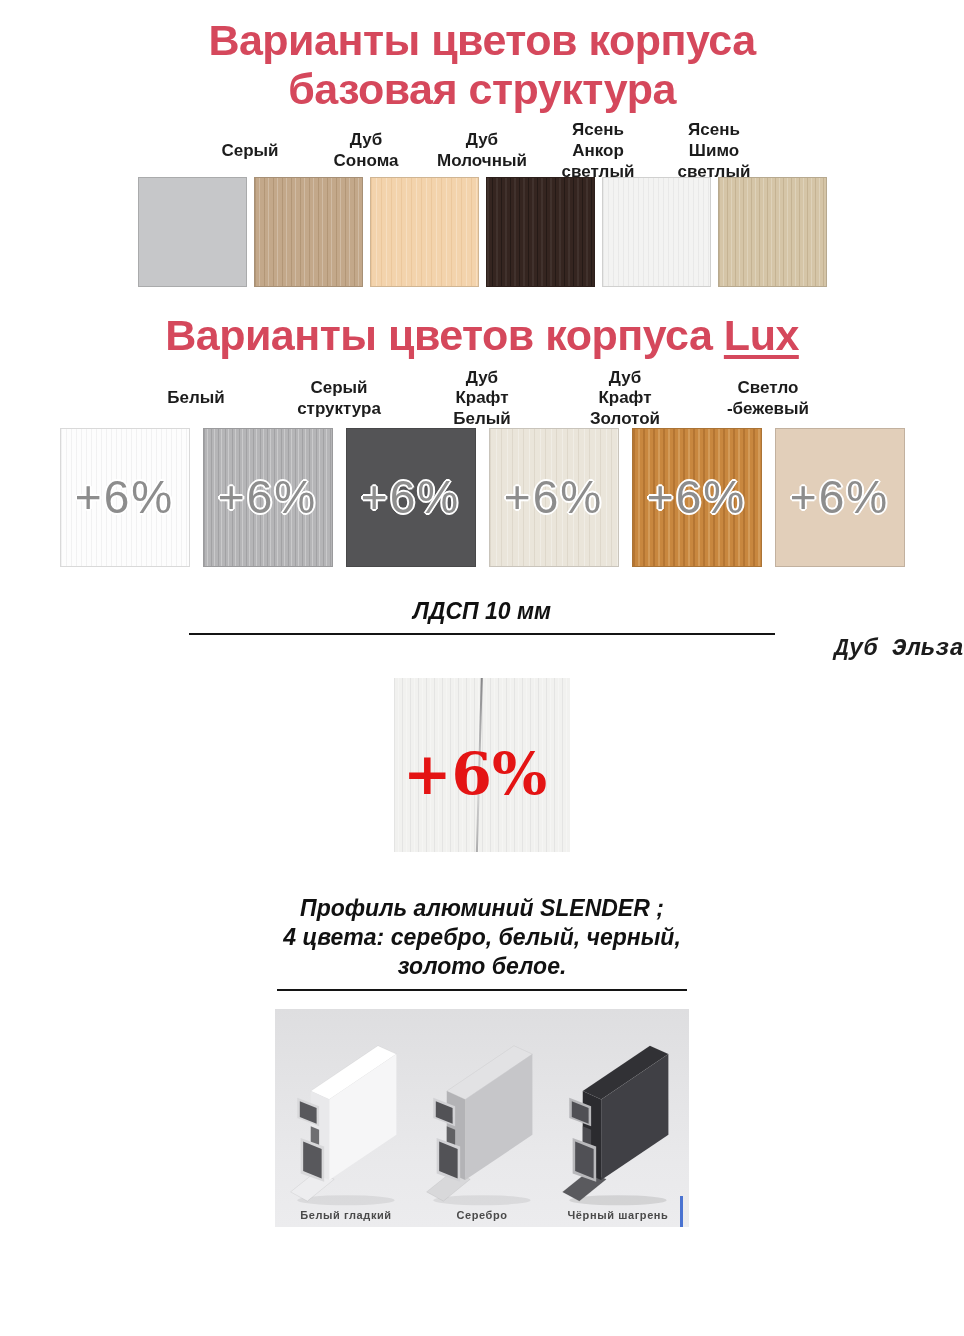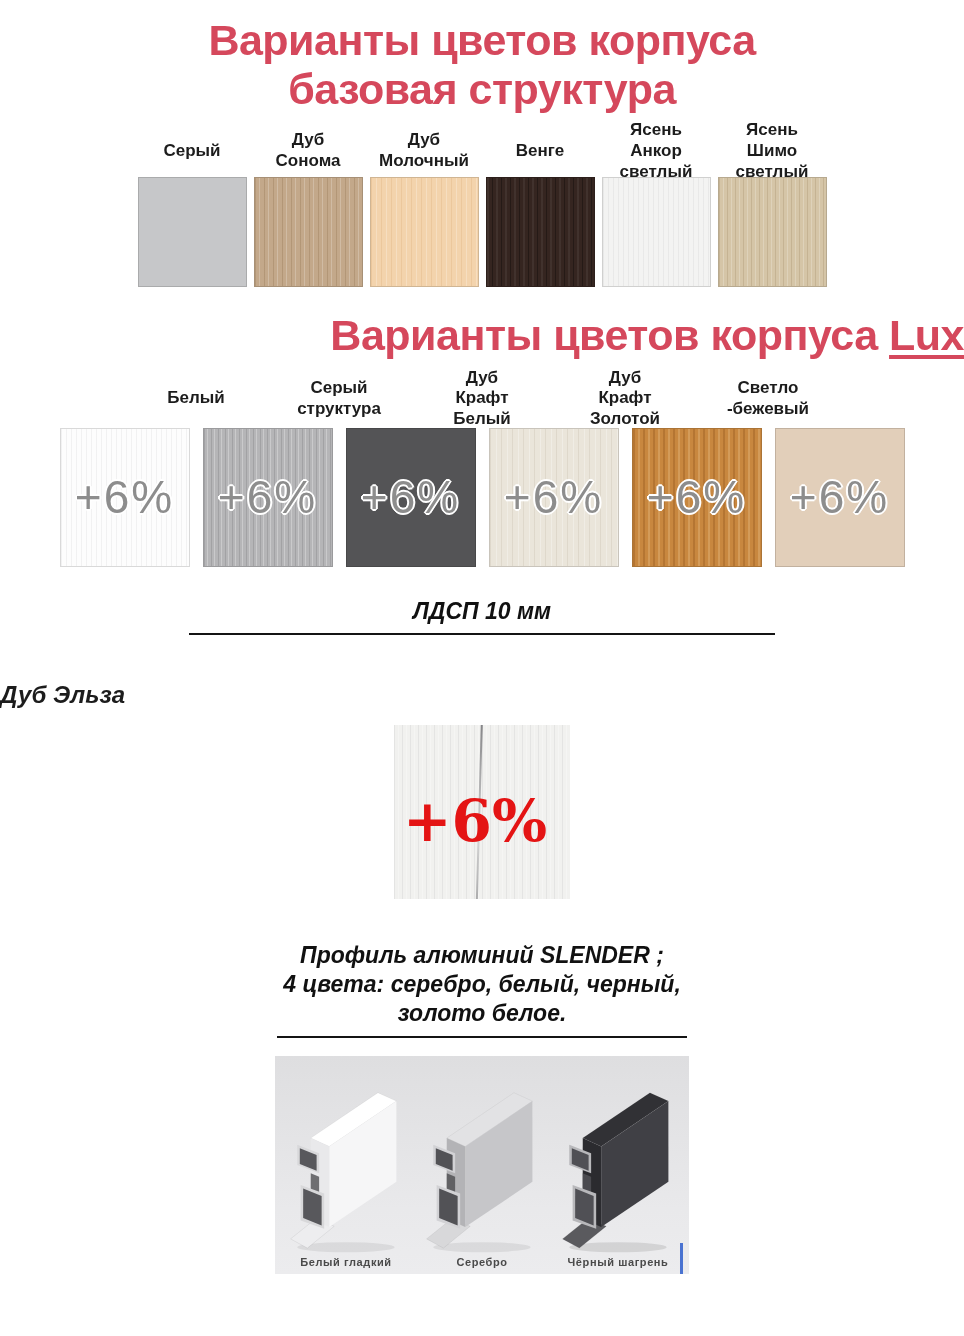--- a/index.html
+++ b/index.html
@@ -48,21 +48,21 @@
   }
   
   .subhead{
     margin-top:30px; text-align:center; font-size:23px; font-weight:bold; font-style:italic;
     line-height:1.27; color:#111;
   }
   .rule{ border:none; border-top:2px solid #141414; margin:7px auto 0; }
   .rule-1{ width:586px; }
   .rule-2{ width:410px; }
   
-  .elza-label{ margin-top:46px; text-align:left; font-size:24px; font-weight:bold; font-style:italic; }
+  .elza-label{ text-align:right; font-size:24px; font-weight:bold; font-style:italic;font-family:Liberation Mono, monospace; }
   .elza{
     position:relative; width:176px; height:174px; margin:16px auto 0; overflow:hidden;
   }
   .elza::after{ content:""; position:absolute; inset:0;
     background:repeating-linear-gradient(90deg, rgba(150,150,155,0.14) 0 1px, transparent 1px 4px, rgba(255,255,255,0.3) 4px 5px, transparent 5px 8px); }
   .elza::before{ content:""; position:absolute; left:48%; top:-6px; width:2px; height:120%;
     background:linear-gradient(180deg, rgba(70,70,75,0.65), rgba(120,120,125,0.25) 55%, rgba(70,70,75,0.5));
     transform:rotate(1.6deg); z-index:1; }
   .elza-plus{
     position:absolute; inset:0; display:flex; align-items:center; justify-content:center;
@@ -89,39 +89,38 @@
     <div>Варианты цветов корпуса</div>
     <div>базовая структура</div>
   </div>
 
   <div class="label-row row1-labels">
     <div class="cell">Серый</div>
     <div class="cell">Дуб
 Сонома</div>
     <div class="cell">Дуб
 Молочный</div>
-    <div class="cell">Венге</div>
     <div class="cell">Ясень
 Анкор
 светлый</div>
     <div class="cell">Ясень
 Шимо
 светлый</div>
   </div>
 
   <div class="tile-row row1-tiles">
     <div class="sw gr-none" style="background-color: rgb(198, 199, 201);"></div>
     <div class="sw gr-sonoma" style="background-color: rgb(195, 168, 138);"></div>
     <div class="sw gr-milk" style="background-color: rgb(243, 211, 172);"></div>
     <div class="sw gr-wenge" style="background-color: rgb(53, 37, 32);"></div>
     <div class="sw gr-faint" style="background-color: rgb(243, 243, 242);"></div>
     <div class="sw gr-shimo" style="background-color: rgb(213, 197, 167);"></div>
   </div>
 
-  <div class="title" style="margin-top: 24px; color: rgb(213, 72, 92); text-align: right;">
+  <div class="title" style="margin-top: 24px; color: rgb(213, 72, 92);">
     <div><span>Варианты цветов корпуса </span><span class="u">Lux</span></div>
   </div>
 
   <div class="label-row row2-labels">
     <div class="cell">Белый</div>
     <div class="cell">Серый
 структура</div>
     <div class="cell">Дуб
 Крафт
 Белый</div>

